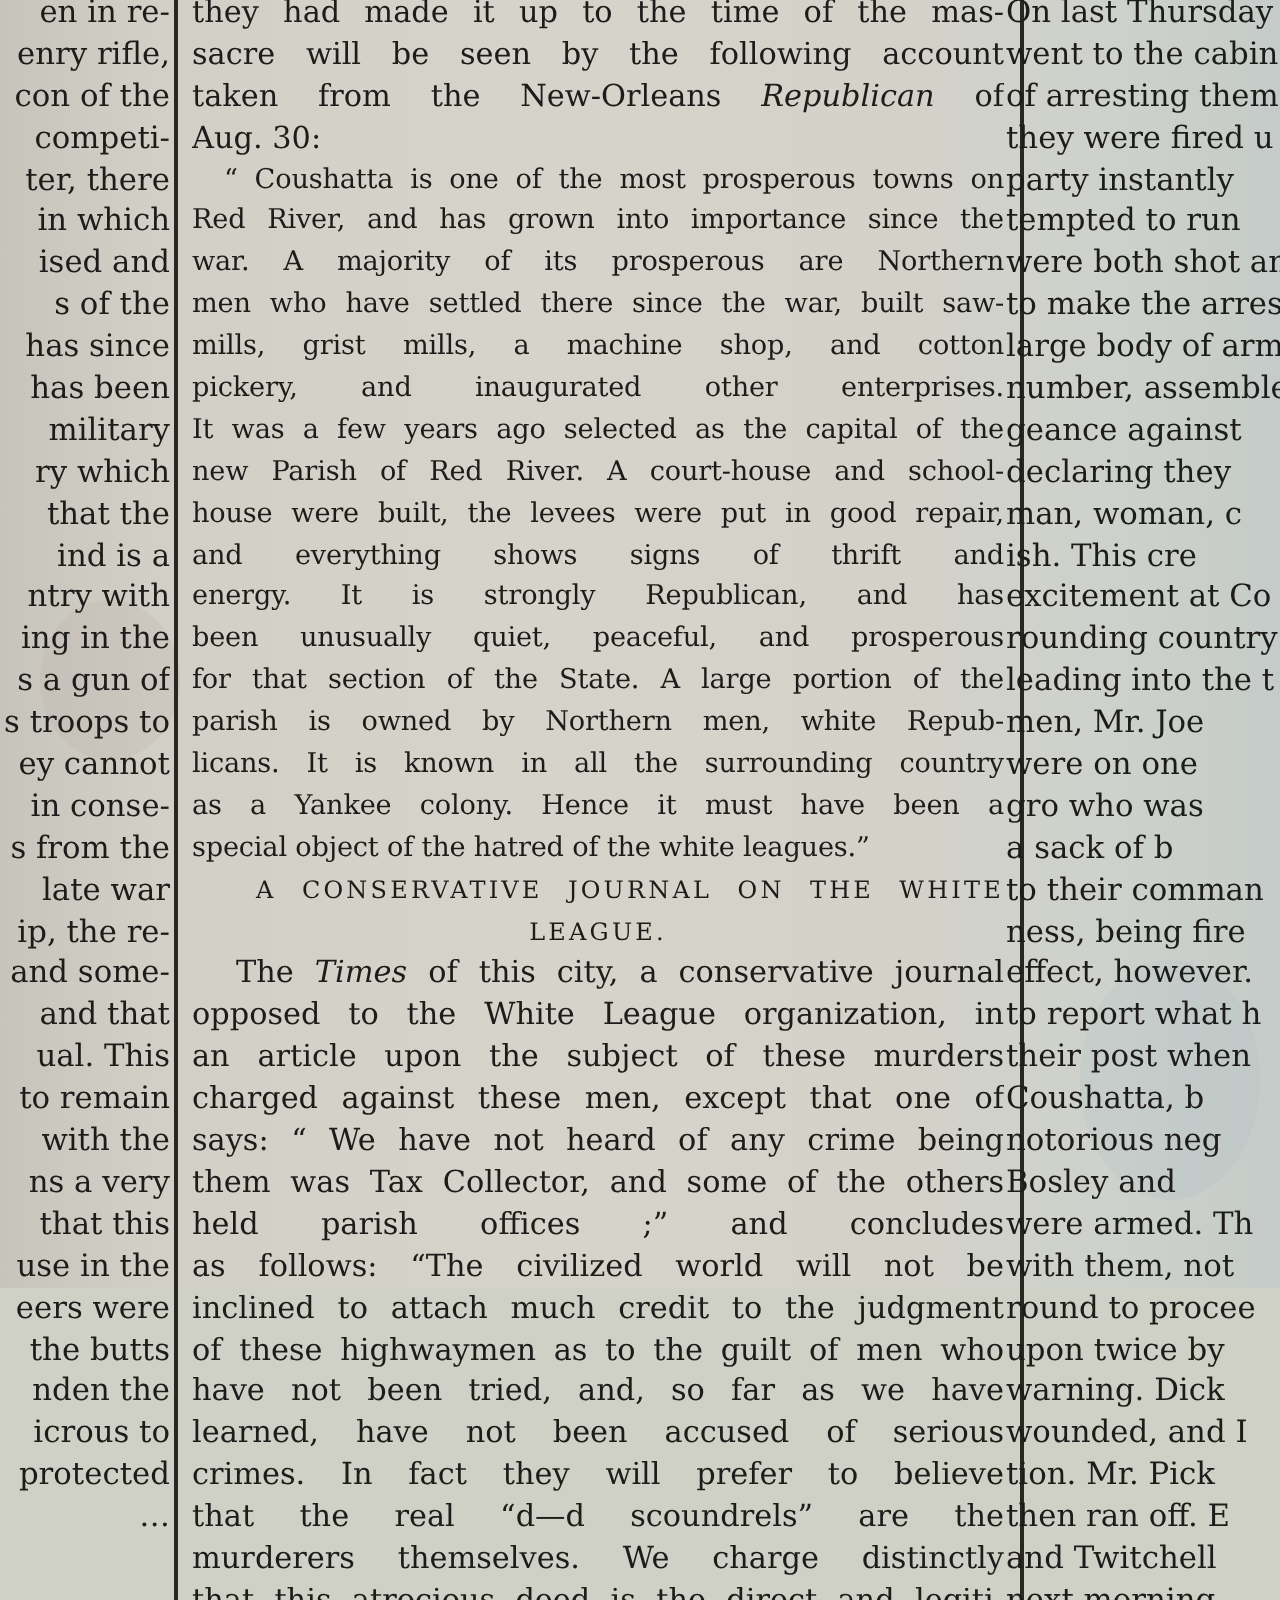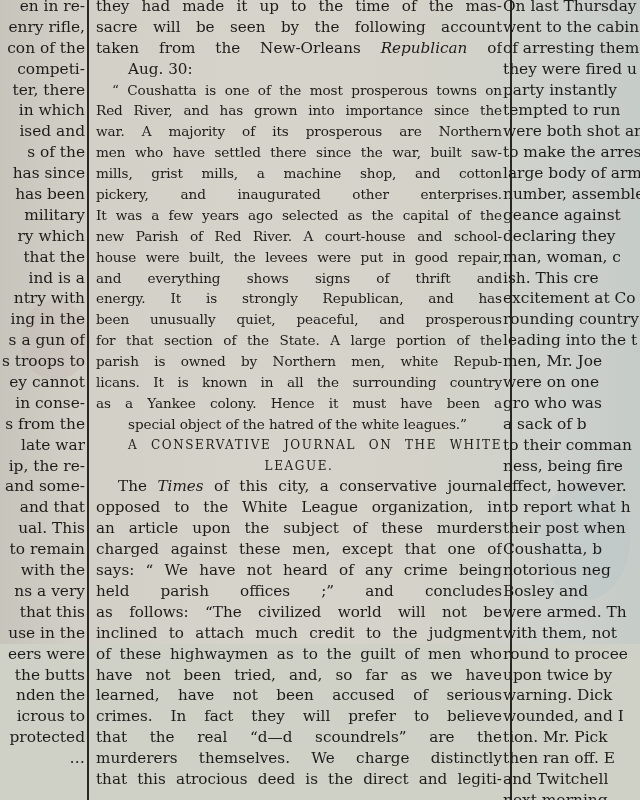--- a/index.html
+++ b/index.html
@@ -27,21 +27,21 @@
   .col-left { left: 0px; width: 85px; text-align: right; }
   .col-mid { left: 96px; width: 406px; }
   .col-right { left: 502px; width: 160px; padding-left: 0; }
   .col-right .line, .col-left .line { white-space: nowrap; }
   .line {
     display: block; height: 20.9px; white-space: nowrap;
     text-align-last: justify; text-align: justify;
   }
   .col-mid .line { font-size: 15.2px; }
   .quote .line { font-size: 13.6px; letter-spacing: -0.1px; }
-  .line.last { text-align-last: left; margin-left: 32px; }
+  .line.last { text-align-last: left; }
   .heading {
     display: block; height: 20.9px; text-align: center;
     font-size: 12px; letter-spacing: 1.6px; white-space: nowrap;
   }
   .heading.first { text-align-last: justify; text-align: justify; margin-left: 32px; }
   .col-right .line { text-align-last: left; }
   .col-left .line { text-align-last: right; }
   em { }
   .stain {
     position: absolute; pointer-events: none;
@@ -134,20 +134,21 @@
     <span class="line" style="padding-left:22px;box-sizing:border-box;">
       <span>The</span>
       <em>Times</em>
       <span>of this city, a conservative journal</span>
     </span>
     <div id="body-block">
         <span class="line">opposed to the White League organization, in</span>
         <span class="line">an article upon the subject of these murders</span>
         <span class="line">charged against these men, except that one of</span>
         <span class="line">says: “ We have not heard of any crime being</span>
+        <span class="line">them was Tax Collector, and some of the others</span>
         <span class="line">held parish offices ;” and concludes</span>
         <span class="line">as follows: “The civilized world will not be</span>
         <span class="line">inclined to attach much credit to the judgment</span>
         <span class="line">of these highwaymen as to the guilt of men who</span>
         <span class="line">have not been tried, and, so far as we have</span>
         <span class="line">learned, have not been accused of serious</span>
         <span class="line">crimes. In fact they will prefer to believe</span>
         <span class="line">that the real “d—d scoundrels” are the</span>
         <span class="line">murderers themselves. We charge distinctly</span>
         <span class="line">that this atrocious deed is the direct and legiti-</span>

